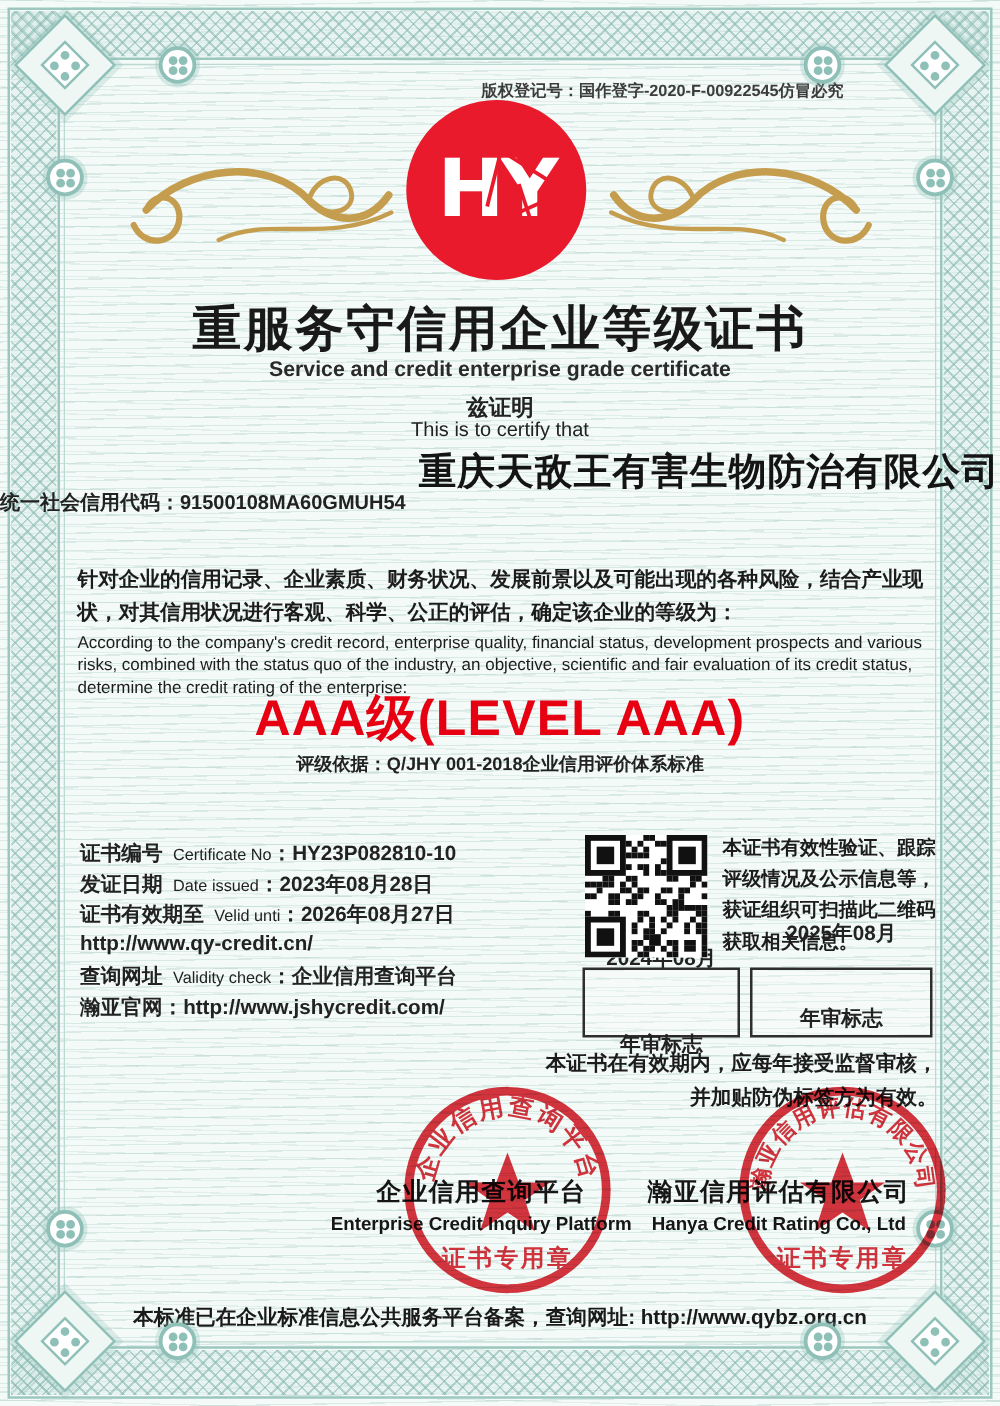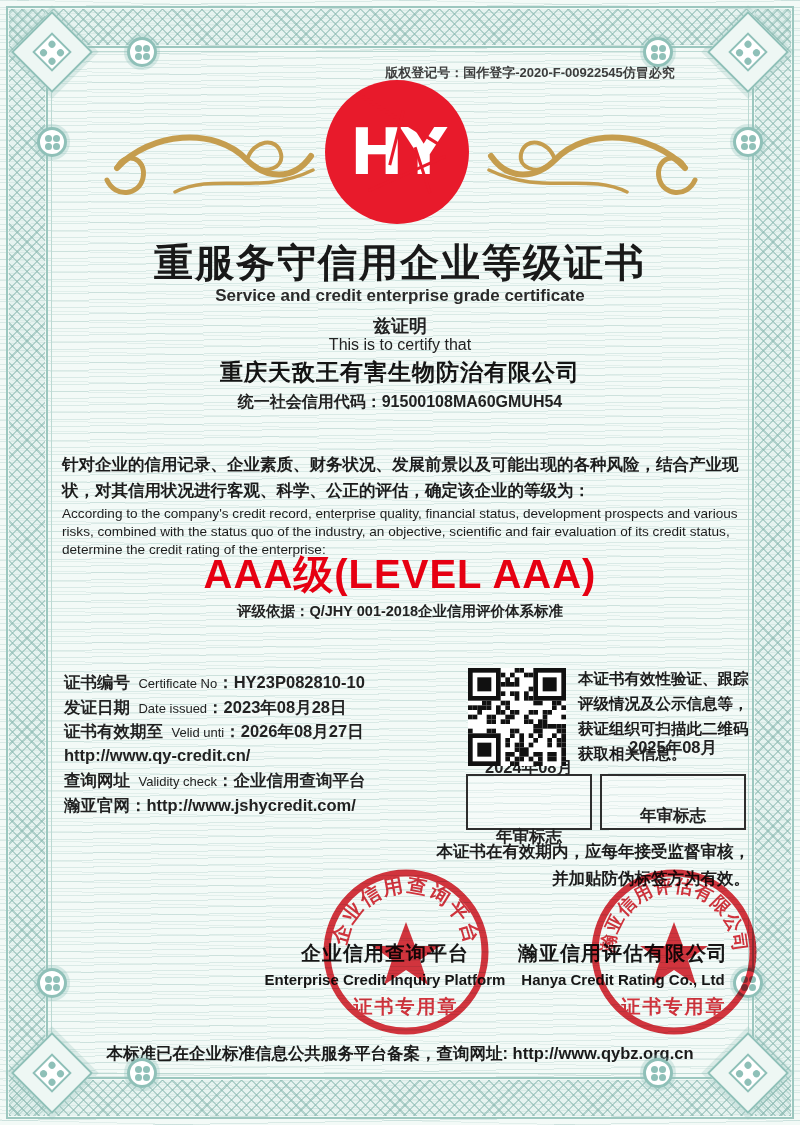--- a/index.html
+++ b/index.html
@@ -46,23 +46,23 @@
   .flourish { position:absolute; top:112px; width:225px; height:100px; z-index:1; }
   .flourish.l { left:95px; }
   .flourish.r { left:482px; transform:scaleX(-1); }
   .title { position:absolute; top:236px; width:100%; text-align:center; font-size:39px;
     font-weight:700; letter-spacing:2px; color:#191919; }
   .subtitle { position:absolute; top:286px; width:100%; text-align:center; font-size:17px;
     font-weight:600; color:#2a2a2a; }
   
   .zheng { position:absolute; top:314px; width:100%; text-align:center; font-size:18px; font-weight:600; }
   .certify-en { position:absolute; top:336px; width:100%; text-align:center; font-size:16px; font-weight:500; }
-  .company { position:absolute; top:357px; width:100%; text-align:center; font-size:23px;
+  .company { position:absolute; top:357px; width:100%; text-align:right; font-size:30px;
     font-weight:900; letter-spacing:1px; color:#141414; }
-  .code { position:absolute; top:392px; width:100%; text-align:center; font-size:16px; font-weight:600; }
+  .code { position:absolute; top:392px; width:100%; font-size:16px; font-weight:600; }
   .addr { position:absolute; top:414px; width:100%; text-align:center; font-size:16px; font-weight:600; }
   
   .para-cn { position:absolute; top:451px; left:62px; width:678px; font-size:16.5px;
     font-weight:600; line-height:1.58; color:#1c1c1c; }
   .para-en { position:absolute; top:505px; left:62px; width:682px; font-size:13.6px;
     font-weight:500; line-height:1.32; color:#1c1c1c; }
   .aaa { position:absolute; top:547px; width:100%; text-align:center; font-size:40px;
     font-weight:900; color:#e60012; letter-spacing:1px; }
   .basis-cn { position:absolute; top:602px; width:100%; text-align:center; font-size:14.5px; font-weight:600; }
   .basis-en { position:absolute; top:621px; width:100%; text-align:center; font-size:14.5px; font-weight:500; }

